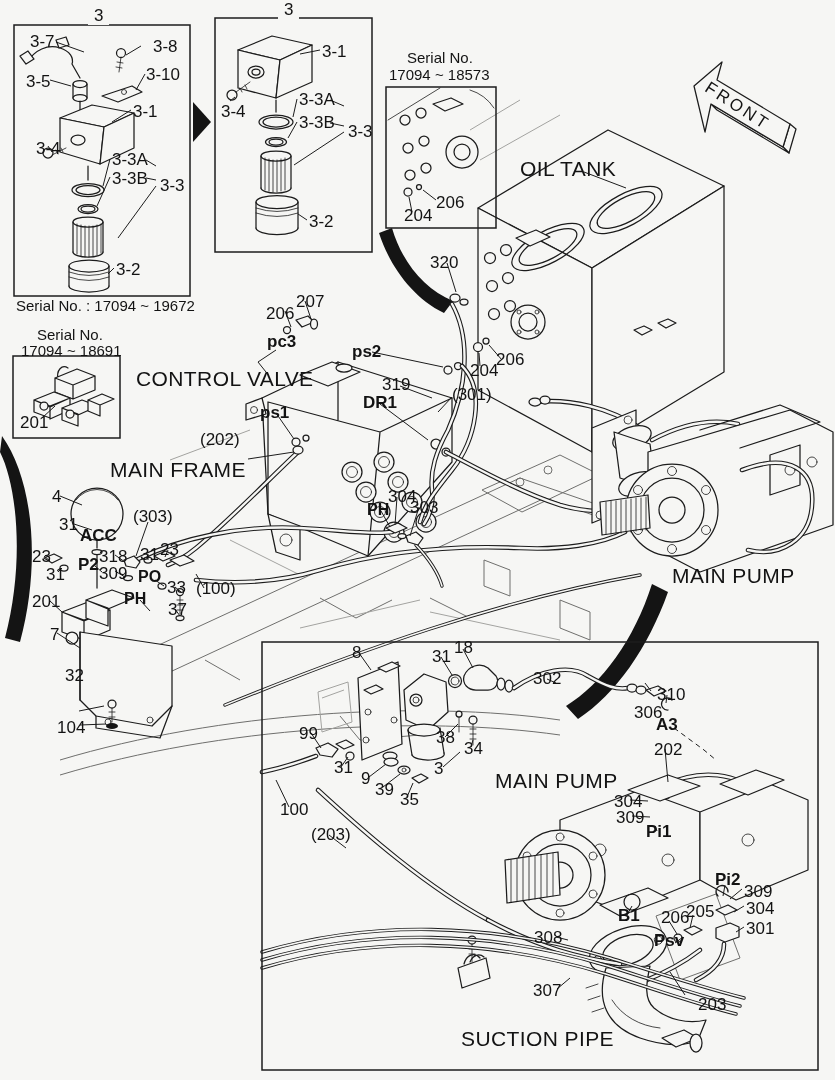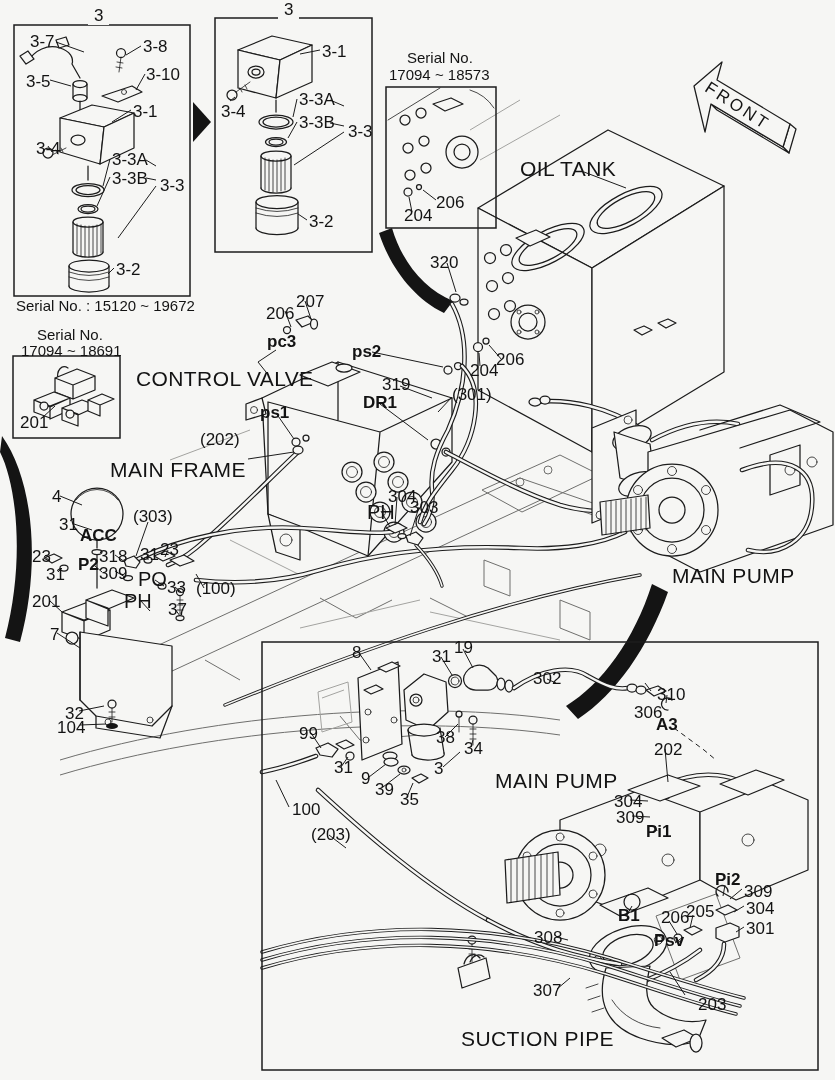--- a/index.html
+++ b/index.html
@@ -5,21 +5,21 @@
   html,body{margin:0;padding:0;background:#e9e9e7;}
   .stage{position:relative;width:835px;height:1080px;background:#f6f6f4;overflow:hidden;
          font-family:"Liberation Sans",sans-serif;color:#161616;}
   svg{position:absolute;left:0;top:0;}
   #labels{position:absolute;left:0;top:0;width:100%;height:100%;}
   .lb{position:absolute;white-space:nowrap;color:#131313;line-height:1.05;}
   .n{font-size:17px;}
   .c{font-size:15px;}
   .s{font-size:21px;letter-spacing:.4px;}
   .p{font-size:17px;font-weight:bold;}
-  .p2{font-size:20px;font-weight:normal;}
+  .p2{font-size:16px;font-weight:bold;}
   .t{font-size:17px;background:#f6f6f4;padding:0 6px;}
   .front{position:absolute;left:712px;top:78px;font-size:17px;letter-spacing:3px;
          transform:rotate(33deg);transform-origin:left top;color:#131313;}
   
   .k{stroke:#1c1c1c;fill:none;stroke-width:1.25;stroke-linejoin:round;stroke-linecap:round;}
   .kf{stroke:#1c1c1c;fill:#f6f6f4;stroke-width:1.25;stroke-linejoin:round;stroke-linecap:round;}
   .kt{stroke:#1c1c1c;fill:none;stroke-width:.8;stroke-linecap:round;}
   .g{stroke:#6f6f6d;fill:none;stroke-width:1;stroke-linejoin:round;}
   .gg{stroke:#a3a3a0;fill:none;stroke-width:1;}
   .fb{fill:#141414;stroke:none;}
@@ -446,30 +446,30 @@
   <rect class="bx" x="14" y="25" width="176" height="271"></rect>
   <rect class="bx" x="215" y="18" width="157" height="234"></rect>
   <rect class="bx" x="386" y="87" width="110" height="141"></rect>
   <rect class="bx" x="13" y="356" width="107" height="82"></rect>
   <rect class="bx" x="262" y="642" width="556" height="428"></rect>
 </svg>
 
 <div id="labels">
       <span class="lb t" style="left: 88px; top: 7px;">3</span>
       <span class="lb n" style="left: 30px; top: 33px;">3-7</span>
-      <span class="lb n" style="left: 143px; top: 38px;">3-8</span>
+      <span class="lb n" style="left: 153px; top: 38px;">3-8</span>
       <span class="lb n" style="left: 26px; top: 73px;">3-5</span>
       <span class="lb n" style="left: 146px; top: 66px;">3-10</span>
       <span class="lb n" style="left: 133px; top: 103px;">3-1</span>
       <span class="lb n" style="left: 36px; top: 140px;">3-4</span>
       <span class="lb n" style="left: 112px; top: 151px;">3-3A</span>
       <span class="lb n" style="left: 112px; top: 170px;">3-3B</span>
       <span class="lb n" style="left: 160px; top: 177px;">3-3</span>
       <span class="lb n" style="left: 116px; top: 261px;">3-2</span>
-      <span class="lb c" style="left: 16px; top: 298px;">Serial No. : 15120 ~ 19672</span>
+      <span class="lb c" style="left: 16px; top: 298px;">Serial No. : 17094 ~ 19672</span>
       <span class="lb t" style="left: 278px; top: 1px;">3</span>
       <span class="lb n" style="left: 322px; top: 43px;">3-1</span>
       <span class="lb n" style="left: 221px; top: 103px;">3-4</span>
       <span class="lb n" style="left: 299px; top: 91px;">3-3A</span>
       <span class="lb n" style="left: 299px; top: 114px;">3-3B</span>
       <span class="lb n" style="left: 348px; top: 123px;">3-3</span>
       <span class="lb n" style="left: 309px; top: 213px;">3-2</span>
       <span class="lb c" style="left: 407px; top: 50px;">Serial No.</span>
       <span class="lb c" style="left: 389px; top: 67px;">17094 ~ 18573</span>
       <span class="lb n" style="left: 436px; top: 194px;">206</span>
@@ -503,43 +503,43 @@
       <span class="lb n" style="left: 99px; top: 565px;">309</span>
       <span class="lb n" style="left: 140px; top: 546px;">31</span>
       <span class="lb n" style="left: 160px; top: 541px;">23</span>
       <span class="lb p2" style="left: 138px; top: 569px;">PO</span>
       <span class="lb n" style="left: 167px; top: 579px;">33</span>
       <span class="lb n" style="left: 196px; top: 580px;">(100)</span>
       <span class="lb p2" style="left: 124px; top: 591px;">PH</span>
       <span class="lb n" style="left: 168px; top: 601px;">37</span>
       <span class="lb n" style="left: 32px; top: 593px;">201</span>
       <span class="lb n" style="left: 50px; top: 626px;">7</span>
-      <span class="lb n" style="left: 65px; top: 705px;">32</span>
+      <span class="lb n" style="left: 65px; top: 667px;">32</span>
       <span class="lb n" style="left: 57px; top: 719px;">104</span>
       <span class="lb p2" style="left: 367px; top: 502px;">PH</span>
       <span class="lb n" style="left: 388px; top: 488px;">304</span>
       <span class="lb n" style="left: 410px; top: 499px;">303</span>
       <span class="lb s" style="left: 672px; top: 565px;">MAIN PUMP</span>
       <span class="lb n" style="left: 352px; top: 644px;">8</span>
       <span class="lb n" style="left: 432px; top: 648px;">31</span>
-      <span class="lb n" style="left: 454px; top: 639px;">19</span>
+      <span class="lb n" style="left: 454px; top: 639px;">18</span>
       <span class="lb n" style="left: 533px; top: 670px;">302</span>
       <span class="lb n" style="left: 634px; top: 675px; margin-top: 29px;">306</span>
       <span class="lb n" style="left: 657px; top: 686px;">310</span>
       <span class="lb p" style="left: 656px; top: 716px;">A3</span>
       <span class="lb n" style="left: 654px; top: 741px;">202</span>
       <span class="lb n" style="left: 299px; top: 725px;">99</span>
       <span class="lb n" style="left: 334px; top: 759px;">31</span>
       <span class="lb n" style="left: 361px; top: 770px;">9</span>
       <span class="lb n" style="left: 375px; top: 781px;">39</span>
       <span class="lb n" style="left: 400px; top: 791px;">35</span>
       <span class="lb n" style="left: 436px; top: 729px;">38</span>
       <span class="lb n" style="left: 464px; top: 740px;">34</span>
       <span class="lb n" style="left: 434px; top: 760px;">3</span>
-      <span class="lb n" style="left: 280px; top: 801px; margin-left: 12px;">100</span>
+      <span class="lb n" style="left: 280px; top: 801px;">100</span>
       <span class="lb n" style="left: 311px; top: 826px;">(203)</span>
       <span class="lb s" style="left: 495px; top: 770px;">MAIN PUMP</span>
       <span class="lb n" style="left: 614px; top: 793px;">304</span>
       <span class="lb n" style="left: 616px; top: 809px;">309</span>
       <span class="lb p" style="left: 646px; top: 823px;">Pi1</span>
       <span class="lb p" style="left: 715px; top: 871px;">Pi2</span>
       <span class="lb n" style="left: 744px; top: 883px;">309</span>
       <span class="lb n" style="left: 746px; top: 900px;">304</span>
       <span class="lb n" style="left: 746px; top: 920px;">301</span>
       <span class="lb p" style="left: 618px; top: 907px;">B1</span>

